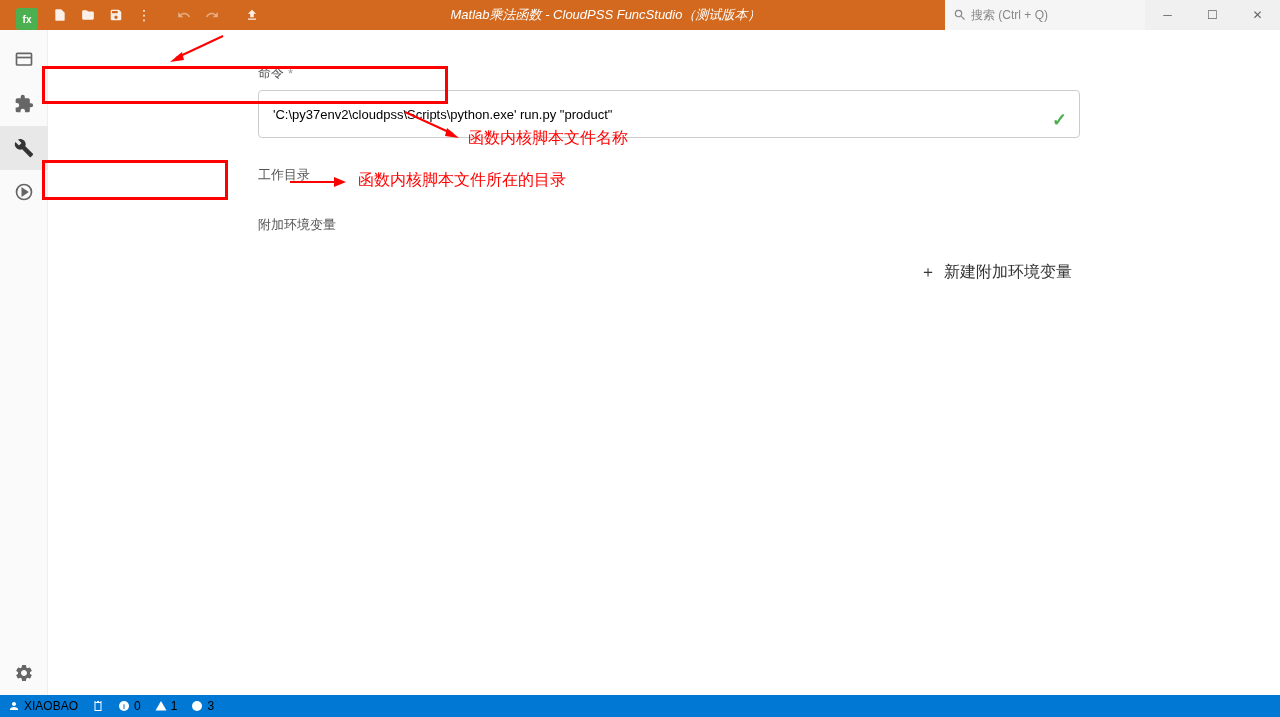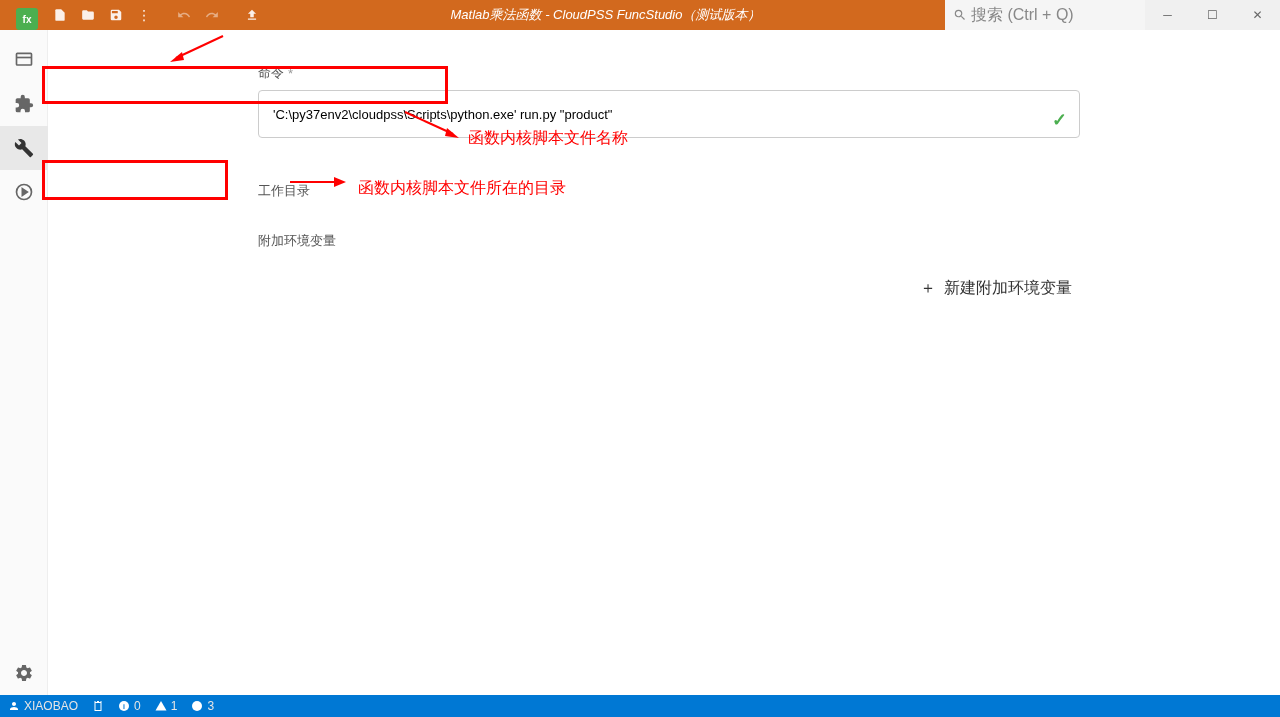--- a/index.html
+++ b/index.html
@@ -2,42 +2,42 @@
 <html><head>
 <meta charset="utf-8">
 <style>
 * { margin: 0; padding: 0; box-sizing: border-box; font-family: "Microsoft YaHei", Arial, sans-serif; }
 body { width: 1280px; height: 717px; overflow: hidden; background: #fff; display: flex; flex-direction: column; }
 .titlebar { height: 30px; background: #d2691e; display: flex; align-items: center; color: #fff; font-size: 12px; }
 .tb-left { display: flex; align-items: flex-end; height: 100%; margin-left: 8px; }
 .tb-logo { width: 22px; height: 22px; background: #4caf50; border-radius: 3px; margin: 0 8px; display: flex; align-items: center; justify-content: center; font-size: 10px; font-weight: bold; color: #fff; }
 .tb-icon { width: 28px; height: 30px; display: flex; align-items: center; justify-content: center; color: rgba(255,255,255,0.9); font-size: 14px; cursor: pointer; }
 .tb-title { flex: 1; text-align: center; font-size: 13px; font-style: italic; }
-.tb-search { width: 200px; height: 30px; background: #f5f5f5; display: flex; align-items: center; padding: 0 8px; color: #888; font-size: 16px; }
+.tb-search { width: 200px; height: 30px; background: #f5f5f5; display: flex; align-items: center; padding: 0 8px; color: #888; font-size: 12px; }
 .tb-search svg { margin-right: 4px; }
 .tb-winbtns { display: flex; }
 .tb-winbtn { width: 45px; height: 30px; display: flex; align-items: center; justify-content: center; color: #666; background: #f0f0f0; }
 .content { flex: 1; display: flex; overflow: hidden; }
 .sidebar { width: 48px; background: #fafafa; border-right: 1px solid #eee; display: flex; flex-direction: column; align-items: center; padding-top: 8px; }
 .sb-item { width: 48px; height: 44px; display: flex; align-items: center; justify-content: center; color: #666; cursor: pointer; }
 .sb-item.active { background: #e8e8e8; color: #333; }
 .sb-spacer { flex: 1; }
 .main { flex: 1; padding: 34px 200px 20px 210px; position: relative; }
 .annotation { position: absolute; color: #ff0000; font-size: 16px; z-index: 5; }
 .field-label { font-size: 13px; color: #555; display: flex; align-items: center; gap: 4px; }
 .req { color: #999; }
 .inputbox { border: 1px solid #ccc; border-radius: 4px; height: 48px; display: flex; align-items: center; padding: 0 14px; margin-top: 8px; font-size: 13px; position: relative; }
 .inputbox input { border: none; outline: none; width: 100%; font-size: 13px; }
 .frame-red { position: absolute; border: 3px solid #ff0000; z-index: 4; pointer-events: none; }
 .check { color: #4caf50; font-size: 18px; font-weight: bold; position: absolute; right: 12px; bottom: 6px; }
 .var-suffix { position: absolute; right: -22px; top: 14px; color: #888; font-size: 13px; }
 .add-env { text-align: right; margin-top: 28px; font-size: 14px; color: #333; }
 .add-env span { margin-right: 8px; font-size: 16px; }
 .arrow { position: absolute; z-index: 4; }
-.statusbar { height: 22px; background: #0078d4; color: #e5e5e5; display: flex; align-items: center; font-size: 12px; padding: 0 8px; gap: 14px; }
+.statusbar { height: 22px; background: #0078d4; color: #000000; display: flex; align-items: center; font-size: 12px; padding: 0 8px; gap: 14px; }
 .sb-row { display: flex; align-items: center; gap: 4px; }
 svg { display: block; }
 </style>
 </head>
 <body>
 
 <div class="titlebar">
   <div class="tb-left">
     <div class="tb-logo">fx</div>
     <div class="tb-icon">
@@ -136,28 +136,28 @@
       <span class="check">✓</span>
     </div>
     <div class="frame-red" style="top:36px;left:-6px;width:406px;height:38px"></div>
 
     <svg class="arrow" style="top:80px;left:355px" width="60" height="30">
         <line x1="2" y1="2" x2="50" y2="24" stroke="#ff0000" stroke-width="2"></line>
         <polygon points="56,28 44,18 42,26" fill="#ff0000"></polygon>
       </svg>
     <div class="annotation" style="top:98px;left:420px">函数内核脚本文件名称</div>
 
-    <div class="field-label" style="margin-top:44px">工作目录</div>
+    <div class="field-label" style="margin-top:28px">工作目录</div>
     <div class="frame-red" style="top:130px;left:-6px;width:186px;height:40px"></div>
 
     <svg class="arrow" style="top:144px;left:240px" width="60" height="16">
         <line x1="2" y1="8" x2="50" y2="8" stroke="#ff0000" stroke-width="2"></line>
         <polygon points="58,8 46,3 46,13" fill="#ff0000"></polygon>
       </svg>
-    <div class="annotation" style="top:148px;left:310px">函数内核脚本文件所在的目录</div>
+    <div class="annotation" style="top:140px;left:310px">函数内核脚本文件所在的目录</div>
 
     <div class="field-label" style="margin-top:32px">附加环境变量</div>
     <div class="add-env"><span>＋</span><span>新建附加环境变量</span></div>
   </div>
 </div>
 
 <div class="statusbar">
   <div class="sb-row">
     <svg width="12" height="12" viewBox="0 0 24 24" fill="#fff">
         <path d="M12 12c2.21 0 4-1.79 4-4s-1.79-4-4-4-4 1.79-4 4 1.79 4 4 4zm0 2c-2.67 0-8 1.34-8 4v2h16v-2c0-2.66-5.33-4-8-4z"></path>

